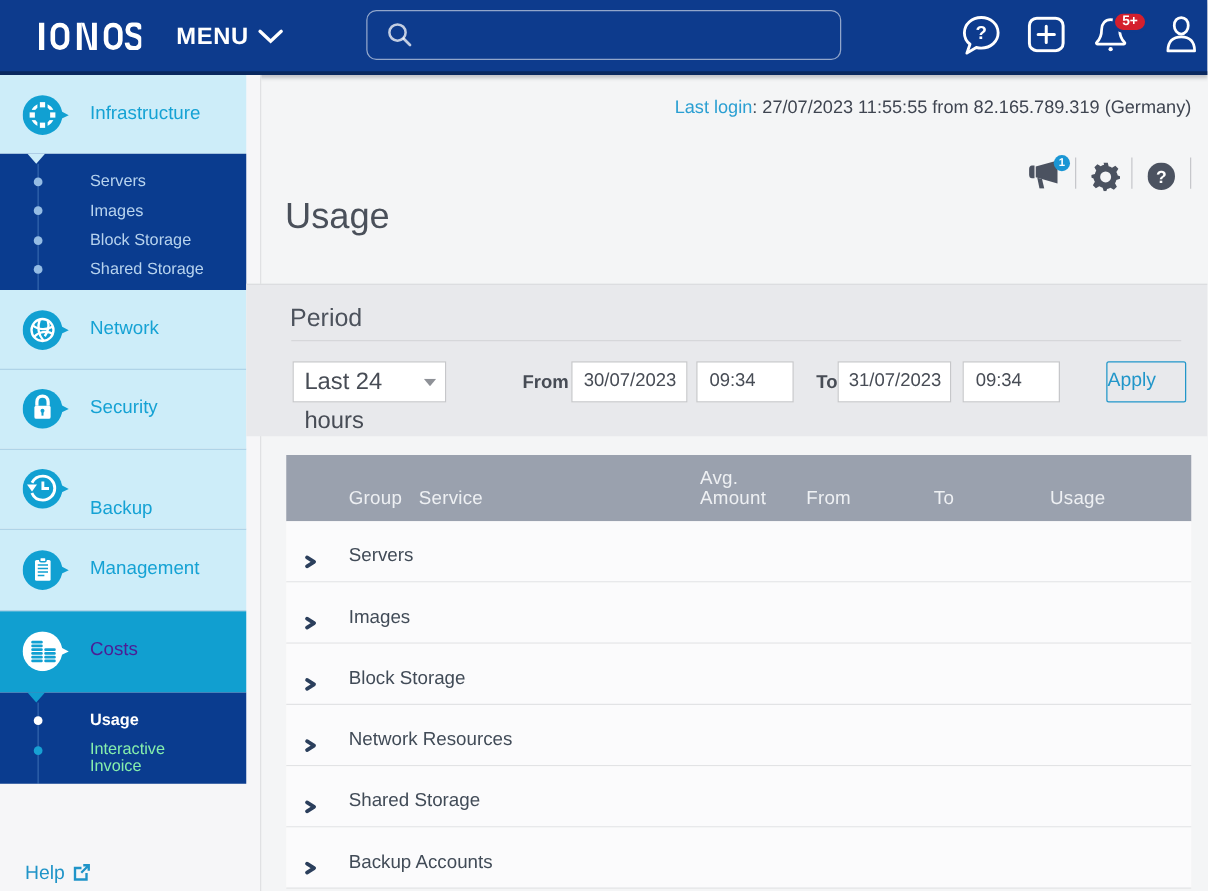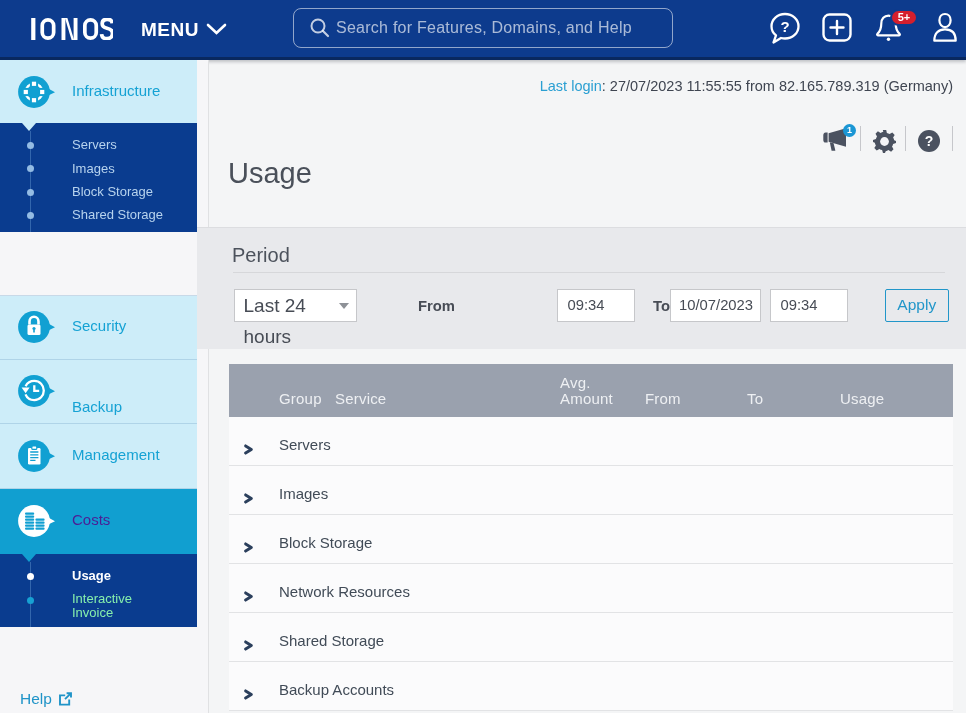--- a/index.html
+++ b/index.html
@@ -29,21 +29,21 @@
   #lastlogin a { color:#2a9fd2; text-decoration:none; }
   #title { position:absolute; left:228px; top:157px; font-size:29px; color:#4a505a; }
   .isep { position:absolute; top:126px; width:1px; height:25px; background:#c6c7cb; }
 
   
   #period { position:absolute; left:197px; top:227px; width:769px; height:122px; background:#e8e9ec; border-top:1px solid #dcdde0;padding-left:32px; }
   #period h2 { position:absolute; left:35px; top:16px; font-size:20px; font-weight:400; color:#4c525c; }
   #period hr { position:absolute; left:36px; top:44px; width:712px; border:none; border-top:1px solid #d6d7da; }
   .inp { position:absolute; top:61px; height:33px; background:#fff; border:1px solid #c6c7ca; font-size:14.8px; color:#474c55; line-height:31px; }
   .flabel { position:absolute; top:70px; font-weight:700; font-size:14.8px; color:#474c55; }
-  #applybtn { position:absolute; left:688px; top:61px; width:63.5px; height:33px; background:transparent; border:1.5px solid #2196c9; border-radius:2px; color:#2196c9; font-size:15.5px; text-align:center; line-height:30px; }
+  #applybtn { position:absolute; left:688px; top:61px; width:63.5px; height:33px; background:transparent; border:1.5px solid #2196c9; border-radius:2px; color:#2196c9; font-size:15.5px; line-height:30px; }
 
   
   #tbl { position:absolute; left:229px; top:364px; width:724px; }
   #thead { position:absolute; left:0; top:0; width:724px; height:53px; background:#9aa1ae; color:#eef0f3; font-size:15px; letter-spacing:0.2px; }
   .th { position:absolute; bottom:10px; }
   .trow { position:absolute; left:0; width:724px; height:49px; background:#fbfbfc; border-bottom:1px solid #e2e3e5; }
   .trow .lbl { position:absolute; left:50px; top:18.5px; font-size:15px; color:#414b57; }
   .trow svg { position:absolute; left:14px; top:27px; }
 </style>
 </head>
@@ -65,21 +65,20 @@
   </svg>
   <div id="menu">MENU</div>
   <svg class="abs" style="left:206px;top:23px" width="21" height="13" viewBox="0 0 21 13">
       <path d="M2 2 L10.5 10 L19 2" stroke="#fff" stroke-width="2.6" fill="none" stroke-linecap="round"></path>
     </svg>
   <div id="searchbox"></div>
   <svg class="abs" style="left:309px;top:17px" width="22" height="22" viewBox="0 0 22 22">
       <circle cx="9" cy="9" r="6.5" stroke="rgba(255,255,255,0.75)" stroke-width="2" fill="none"></circle>
       <path d="M14 14 L19 19" stroke="rgba(255,255,255,0.75)" stroke-width="2.2" stroke-linecap="round"></path>
     </svg>
-  <div id="searchph">Search for Features, Domains, and Help</div>
 
   <svg class="abs" style="left:769px;top:12px" width="32" height="34" viewBox="0 0 32 34">
     <path d="M16 2 C8.3 2 2.5 7.4 2.5 14.2 C2.5 18 4.2 21.2 7 23.4 L4.5 30.5 L12 26 C13.3 26.3 14.6 26.5 16 26.5 C23.7 26.5 29.5 21 29.5 14.2 C29.5 7.4 23.7 2 16 2 Z" fill="none" stroke="#fff" stroke-width="2.3" stroke-linejoin="round"></path>
     <text x="16" y="19.5" font-size="15" font-weight="bold" fill="#fff" text-anchor="middle">?</text>
   </svg>
 
   <svg class="abs" style="left:822px;top:13px" width="30" height="29" viewBox="0 0 30 29">
     <rect x="1.5" y="1.5" width="27" height="26" rx="6" fill="none" stroke="#fff" stroke-width="2.4"></rect>
     <path d="M15 8 L15 21 M8.5 14.5 L21.5 14.5" stroke="#fff" stroke-width="2.4" stroke-linecap="round"></path>
   </svg>
@@ -106,20 +105,36 @@
 
   <circle cx="16" cy="16" r="8.3" stroke="#fff" fill="none" stroke-width="2.4"></circle>
   <g fill="#fff" stroke="#11a0d2" stroke-width="2">
     <rect x="12.9" y="4.7" width="6.2" height="6.2"></rect>
     <rect x="12.9" y="21.1" width="6.2" height="6.2"></rect>
     <rect x="4.7" y="12.9" width="6.2" height="6.2"></rect>
     <rect x="21.1" y="12.9" width="6.2" height="6.2"></rect>
   </g>
   </svg>
     <div class="label" style="top:21.5px;">Infrastructure</div>
+  </div>
+    <div class="sideitem" style="top:172px;height:63.5px;">
+
+  <svg class="abs" style="left:18px;top:15.75px" width="40" height="32" viewBox="0 0 40 32">
+    <circle cx="16" cy="16" r="15.9" fill="#11a0d2"></circle>
+    <path d="M30.2 12.6 L37 16.2 L30.2 19.4 Z" fill="#11a0d2"></path>
+
+  <g stroke="#fff" fill="none" stroke-width="1.9">
+    <circle cx="16" cy="16" r="8.8"></circle>
+    <path d="M8.2 12.2 C12.5 16.2 19.5 16 24.5 13.2"></path>
+    <path d="M9.2 21.8 C12.5 17.2 20 16.2 24.2 19.2"></path>
+    <path d="M13.8 7.6 C11.8 13.5 12.6 19.5 16.8 24.6"></path>
+    <path d="M20.2 8.6 C21.4 12.5 20.8 16.5 17.8 21"></path>
+  </g>
+  </svg>
+    <div class="label" style="top:21.75px;">Network</div>
   </div>
     <div class="sideitem" style="top:235.5px;height:63.5px;padding-left:36px;">
 
   <svg class="abs" style="left:18px;top:15.75px" width="40" height="32" viewBox="0 0 40 32">
     <circle cx="16" cy="16" r="15.9" fill="#11a0d2"></circle>
     <path d="M30.2 12.6 L37 16.2 L30.2 19.4 Z" fill="#11a0d2"></path>
 
   <rect x="9.5" y="13.5" width="13" height="10.5" rx="1.5" fill="#fff"></rect>
   <path d="M11.5 13.5 L11.5 10.5 C11.5 7.7 13.4 5.8 16 5.8 C18.6 5.8 20.5 7.7 20.5 10.5 L20.5 13.5" stroke="#fff" stroke-width="2.6" fill="none"></path>
   <circle cx="16" cy="17.5" r="1.6" fill="#11a0d2"></circle>
@@ -231,23 +246,24 @@
   <div id="title">Usage</div>
 
   <div id="period">
     <h2>Period</h2>
     <hr>
     <div class="inp" style="left:37px;width:123px;padding-left:8.5px;font-size:19px;">Last 24 hours</div>
     <svg class="abs" style="left:142px;top:75px" width="10" height="6" viewBox="0 0 10 6">
         <path d="M0 0 L10 0 L5 6 Z" fill="#8e9197"></path>
       </svg>
     <div class="flabel" style="left:221px">From</div>
+    <div class="inp" style="left:260px;width:93px;padding-left:9px;">30/07/2023</div>
     <div class="inp" style="left:360px;width:78px;padding-left:9.5px;">09:34</div>
     <div class="flabel" style="left:456px">To</div>
-    <div class="inp" style="left:473px;width:91px;padding-left:8px;">10/07/2023</div>
+    <div class="inp" style="left:473px;width:91px;padding-left:8px;">31/07/2023</div>
     <div class="inp" style="left:573px;width:78px;padding-left:9.5px;">09:34</div>
     <div id="applybtn">Apply</div>
   </div>
 
   <div id="tbl">
     <div id="thead">
       <div class="th" style="left:50px">Group</div>
       <div class="th" style="left:106px">Service</div>
       <div class="th" style="left:331px;bottom:26px">Avg.</div>
       <div class="th" style="left:331px">Amount</div>

